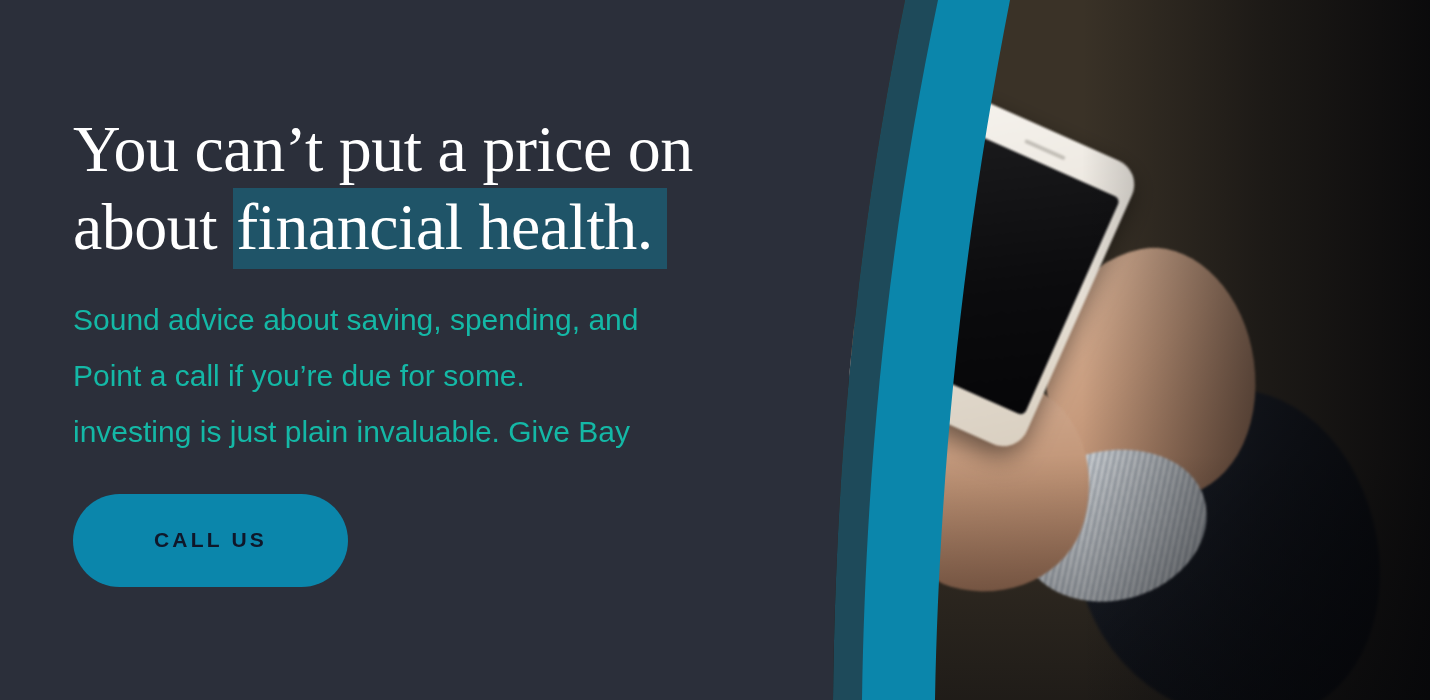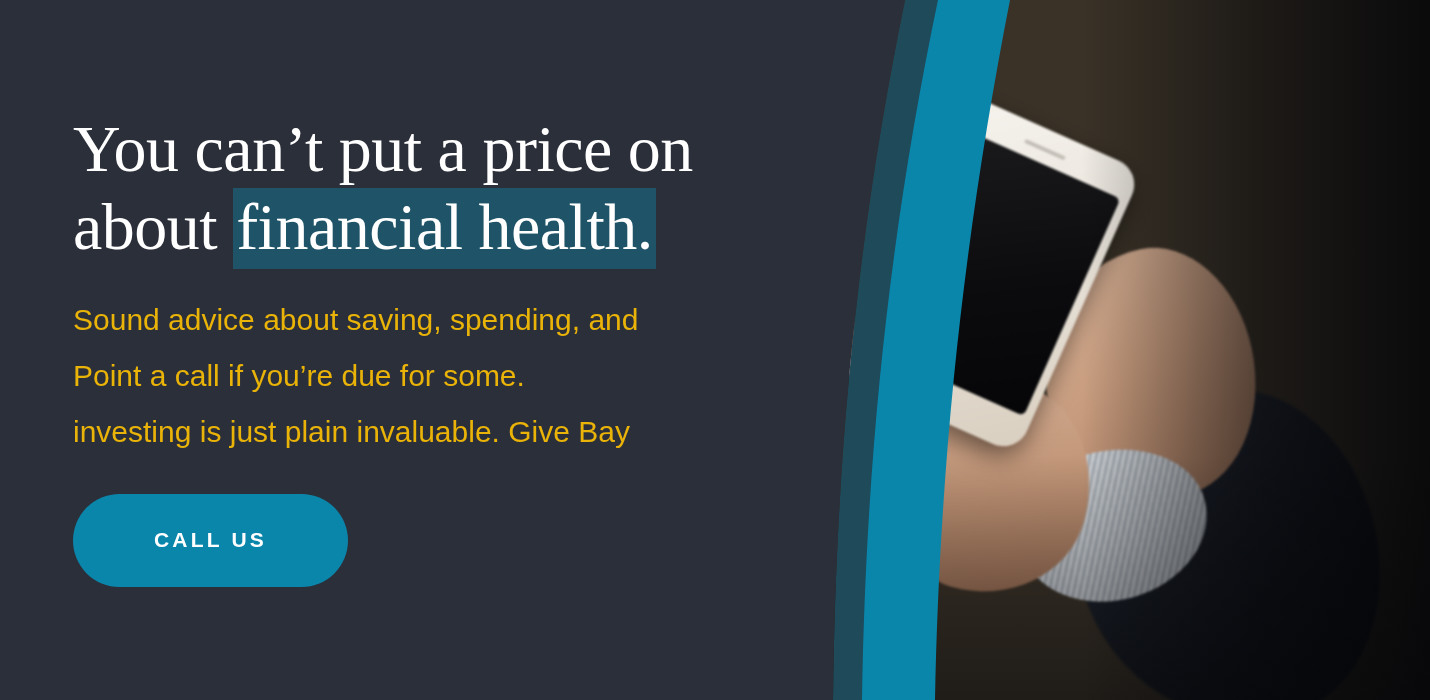--- a/index.html
+++ b/index.html
@@ -35,21 +35,21 @@
     letter-spacing:-0.5px;
     margin-top:-4px;
     margin-bottom:26px;
     max-width:700px;
   }
   .headline .hl-line { display:block; white-space:nowrap; }
   .headline .mark {
     background:#1f5468;
     box-decoration-break:clone;
     -webkit-box-decoration-break:clone;
-    padding:2px 3px 6px 3px;
+    padding:2px 14px 6px 3px;
     color:#ffffff;
     font-family:Liberation Serif, serif;
   }
 
   .subcopy {
     font-family:"Liberation Sans", sans-serif;
     font-size:30px;
     line-height:56px;
     color:#e9eaec;
     font-weight:400;
@@ -241,22 +241,22 @@
     <path id="curve-mask" d="M 0 0 L 905 0 C 862 210, 836 430, 833 700 L 0 700 Z" fill="#2b2f3a"></path>
   </svg>
 
   <div class="content">
 
     <h1 class="headline" style="color: rgb(255, 255, 255);">
       <span class="hl-line">You can’t put a price on</span>
       <span class="hl-line"><span>about </span><span class="mark" style="background: rgb(31, 84, 104);">financial health.</span></span>
     </h1>
 
-    <p class="subcopy" style="color: #eab308;">
+    <p class="subcopy" style="color: #14b8a6;">
       <span style="display: block;">Sound advice about saving, spending, and</span>
       <span style="display: block;">Point a call if you’re due for some.</span>
       <span style="display: block;">investing is just plain invaluable. Give Bay</span>
     </p>
 
-    <a href="#" class="cta" style="background: rgb(11, 134, 171); color: #ffffff;">CALL US</a>
+    <a href="#" class="cta" style="background: rgb(11, 134, 171); color: #0f172a;">CALL US</a>
   </div>
 
 </div>
 
 </body></html>

